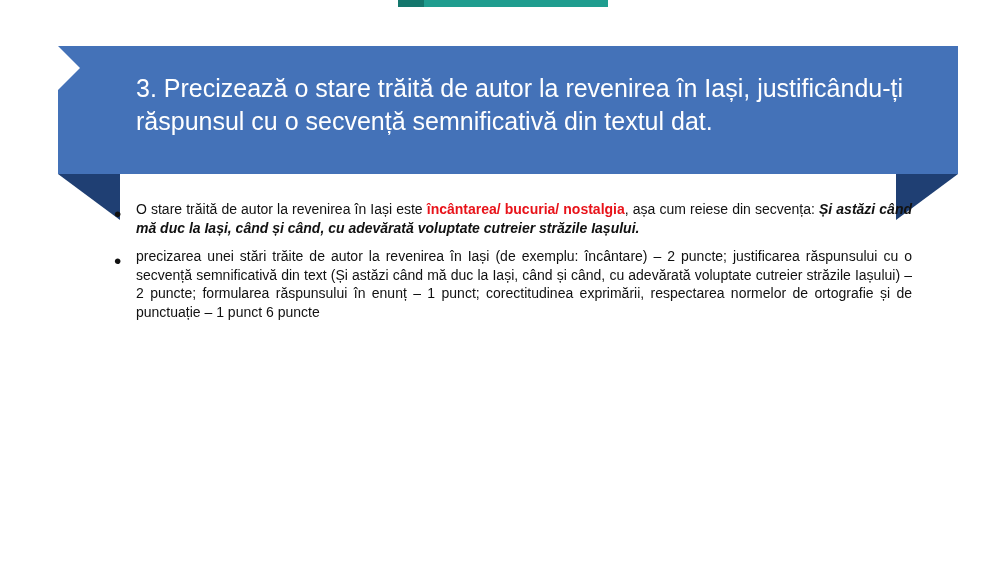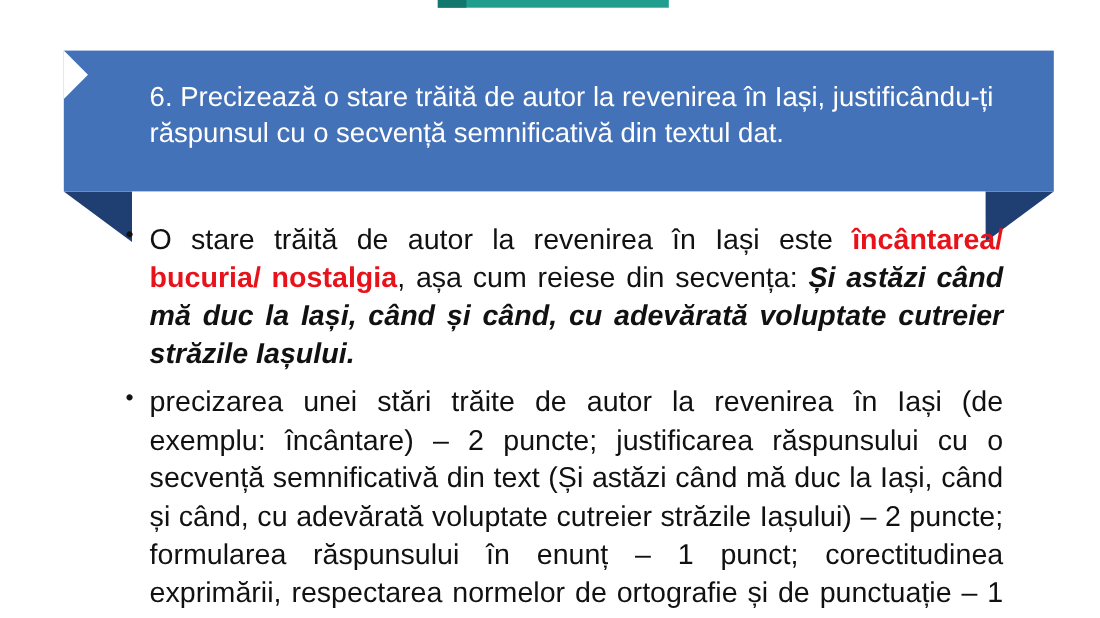--- a/index.html
+++ b/index.html
@@ -100,21 +100,21 @@
   }
   ul.answer-list {
     list-style: none;
     margin: 0;
     padding: 0;
   }
   ul.answer-list > li {
     position: relative;
     padding-left: 24px;
     margin-bottom: 8px;
-    font-size: 26px;
+    font-size: 14px;
     line-height: 1.33;
     color: #111111;
     text-align: justify;
   }
   ul.answer-list > li::before {
     content: "•";
     position: absolute;
     left: 2px;
     top: 0;
     font-size: 21px;
@@ -140,21 +140,21 @@
 
 <div class="top-fragment">
   <div class="left-block"></div>
 </div>
 
 <div class="banner-wrap">
   <div class="fold-left"></div>
   <div class="fold-right"></div>
   <div class="banner-body">
     <div class="notch-left"></div>
-    <div class="banner-text">6. Precizează o stare trăită de autor la revenirea în Iași, justificându-ți răspunsul cu o secvență semnificativă din textul dat.</div>
+    <div class="banner-text">3. Precizează o stare trăită de autor la revenirea în Iași, justificându-ți răspunsul cu o secvență semnificativă din textul dat.</div>
   </div>
 </div>
 
 <div class="content">
   <ul class="answer-list">
     <li>
       <span>O stare trăită de autor la revenirea în Iași este </span><span class="hl-red">încântarea/ bucuria/ nostalgia</span><span>, așa cum reiese din secvența: </span><span class="quote-italic">Și astăzi când mă duc la Iași, când și când, cu adevărată voluptate cutreier străzile Iașului.</span>
     </li>
     <li class="li-second">
       <span>precizarea unei stări trăite de autor la revenirea în Iași (de exemplu: încântare) – 2 puncte; justificarea răspunsului cu o secvență semnificativă din text (Și astăzi când mă duc la Iași, când și când, cu adevărată voluptate cutreier străzile Iașului) – 2 puncte; formularea răspunsului în enunț – 1 punct; corectitudinea exprimării, respectarea normelor de ortografie și de punctuație – 1 punct </span><span class="bold-score">6 puncte</span>

